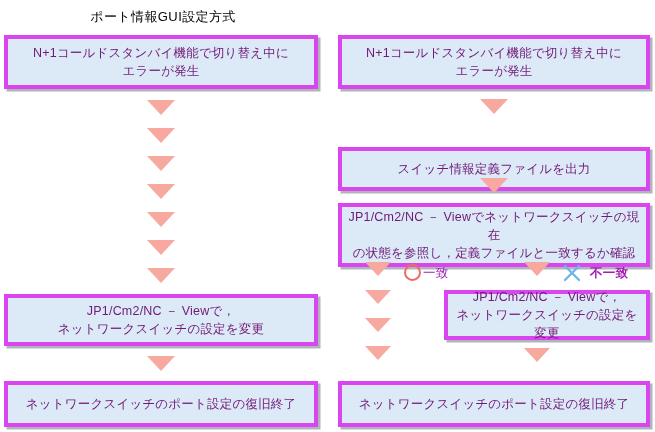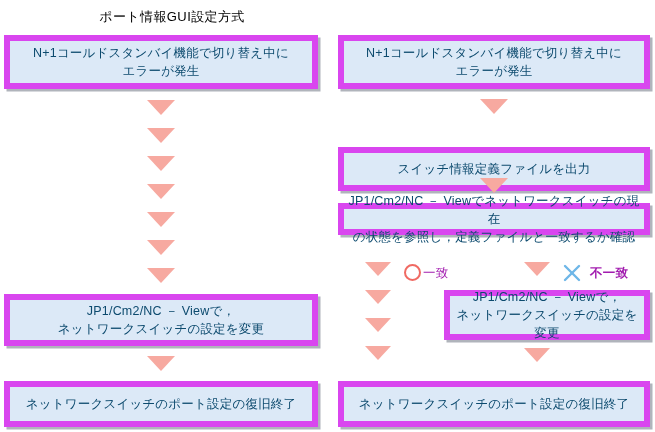--- a/index.html
+++ b/index.html
@@ -29,30 +29,30 @@
     text-align: center;
     white-space: nowrap;
     color: #000;
   }
 
   
   .box {
     position: absolute;
     box-sizing: border-box;
     background: #DCE9F7;
-    border: 6px solid #d946ef;
+    border: 4px solid #d946ef;
     box-shadow: 2.5px 2.5px 0 0 #b0b4bb;
     display: flex;
     align-items: center;
     justify-content: center;
     text-align: center;
     font-size: 12.5px;
     line-height: 1.45;
     letter-spacing: 0.2px;
-    color: #0c4a6e;
+    color: #701a75;
     padding: 2px 4px;
   }
   .box .box-text {
     display: block;
     white-space: pre-line;
   }
 
   
   .arrow {
     position: absolute;
@@ -89,21 +89,21 @@
     letter-spacing: 0.3px;
     white-space: nowrap;
     color: #a21caf;
   }
 </style>
 </head>
 <body>
 
 <div id="canvas">
 
-  <div class="col-title" style="left:15px; top:8px; width:314px;">ポート情報GUI設定方式</div>
+  <div class="col-title" style="left:6px; top:8px; width:314px;">ポート情報GUI設定方式</div>
 
 
   <div class="box" style="left:4px; top:35px; width:314px; height:54px;">
     <span class="box-text">N+1コールドスタンバイ機能で切り替え中に
 エラーが発生</span>
   </div>
 
   <div class="arrow" style="left:147px; top:100px;"></div>
   <div class="arrow" style="left:147px; top:128px;"></div>
   <div class="arrow" style="left:147px; top:156px;"></div>
@@ -129,21 +129,21 @@
   </div>
 
   <div class="arrow" style="left:480px; top:99px;"></div>
 
   <div class="box" style="left:338px; top:127px; width:312px; height:44px;margin-top:20px;">
     <span class="box-text">スイッチ情報定義ファイルを出力</span>
   </div>
 
   <div class="arrow" style="left:480px; top:178px;"></div>
 
-  <div class="box" style="left:338px; top:203px; width:312px; height:32px;">
+  <div class="box" style="left:338px; top:203px; width:312px; height:64px;">
     <span class="box-text">JP1/Cm2/NC － Viewでネットワークスイッチの現在
 の状態を参照し，定義ファイルと一致するか確認</span>
   </div>
 
   <div class="arrow sm" style="left:365px; top:262px;"></div>
   <div class="arrow sm" style="left:365px; top:290px;"></div>
   <div class="arrow sm" style="left:365px; top:318px;"></div>
   <div class="arrow sm" style="left:365px; top:346px;"></div>
 
   <div class="marker-circle" style="left:404px; top:264px;"></div>

